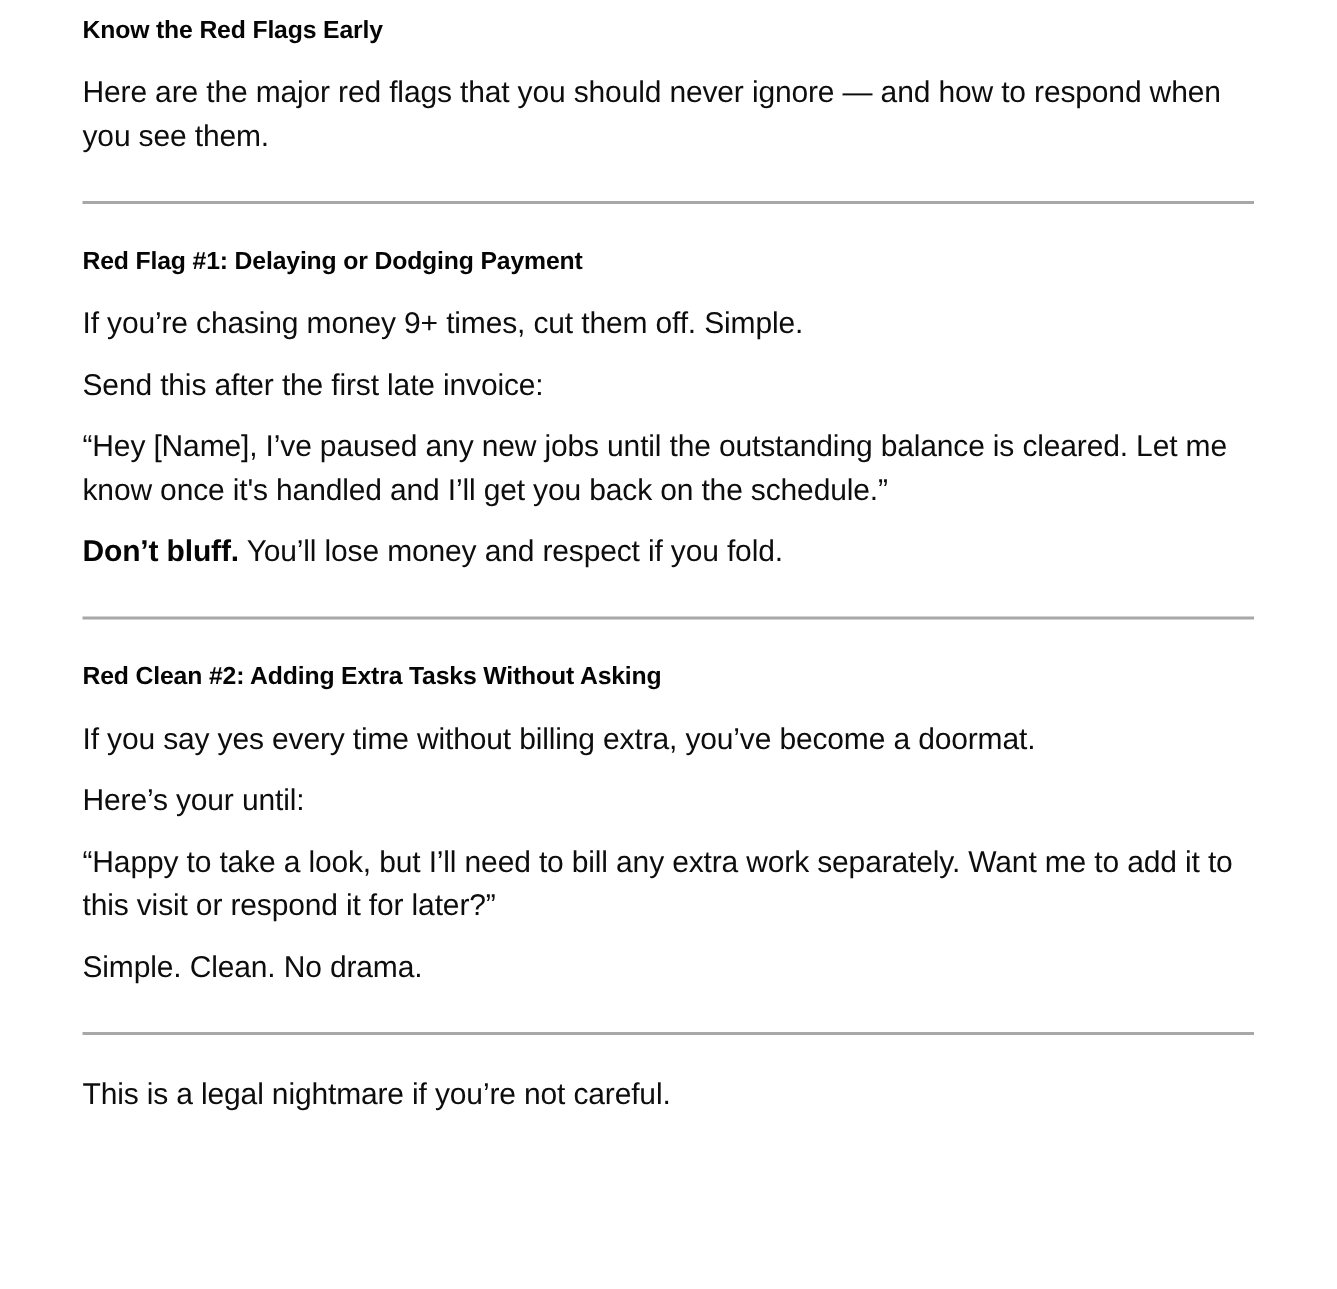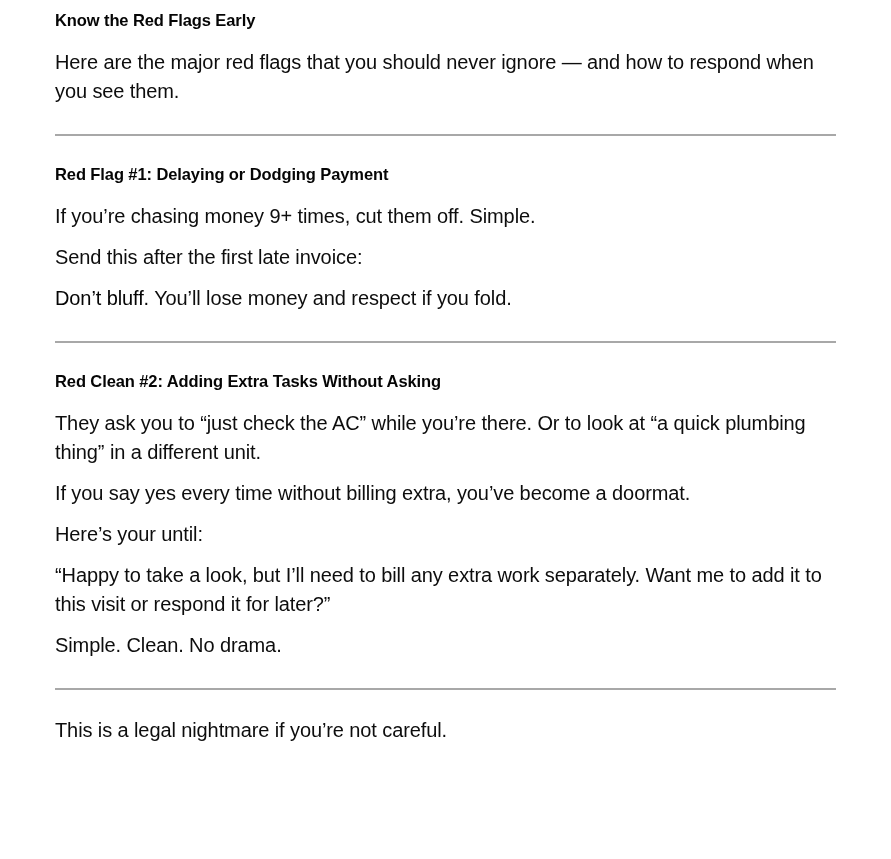--- a/index.html
+++ b/index.html
@@ -23,21 +23,21 @@
   }
   .doc > h3:first-child {
     margin-top: 8px;
   }
   .doc p {
     font-size: 20px;
     line-height: 29px;
     margin: 12px 0;
   }
   .doc p strong {
-    font-weight: 400;
+    font-weight: 700;
     color: #050505;
   }
   .doc hr {
     border: 0;
     height: 2px;
     background: #a8a8a8;
     margin: 28px 0 26px;
   }
 </style>
 </head>
@@ -46,26 +46,26 @@
 <main class="doc">
 
   <h3>Know the Red Flags Early</h3>
   <p>Here are the major red flags that you should never ignore — and how to respond when you see them.</p>
 
   <hr>
 
   <h3>Red Flag #1: Delaying or Dodging Payment</h3>
   <p>If you’re chasing money 9+ times, cut them off. Simple.</p>
   <p>Send this after the first late invoice:</p>
+  <p>“Hey [Name], I’ve paused any new jobs until the outstanding balance is cleared. Let me know once it's handled and I’ll get you back on the schedule.”</p>
   <p><strong>Don’t bluff.</strong><span> You’ll lose money and respect if you fold.</span></p>
 
   <hr>
 
   <h3>Red Clean #2: Adding Extra Tasks Without Asking</h3>
-  <p>They ask you to “just check the AC” while you’re there. Or to look at “a quick plumbing thing” in a different unit.</p>
   <p>If you say yes every time without billing extra, you’ve become a doormat.</p>
   <p>Here’s your until:</p>
   <p>“Happy to take a look, but I’ll need to bill any extra work separately. Want me to add it to this visit or respond it for later?”</p>
   <p>Simple. Clean. No drama.</p>
 
   <hr>
 
   <p>This is a legal nightmare if you’re not careful.</p>
 
 </main>

